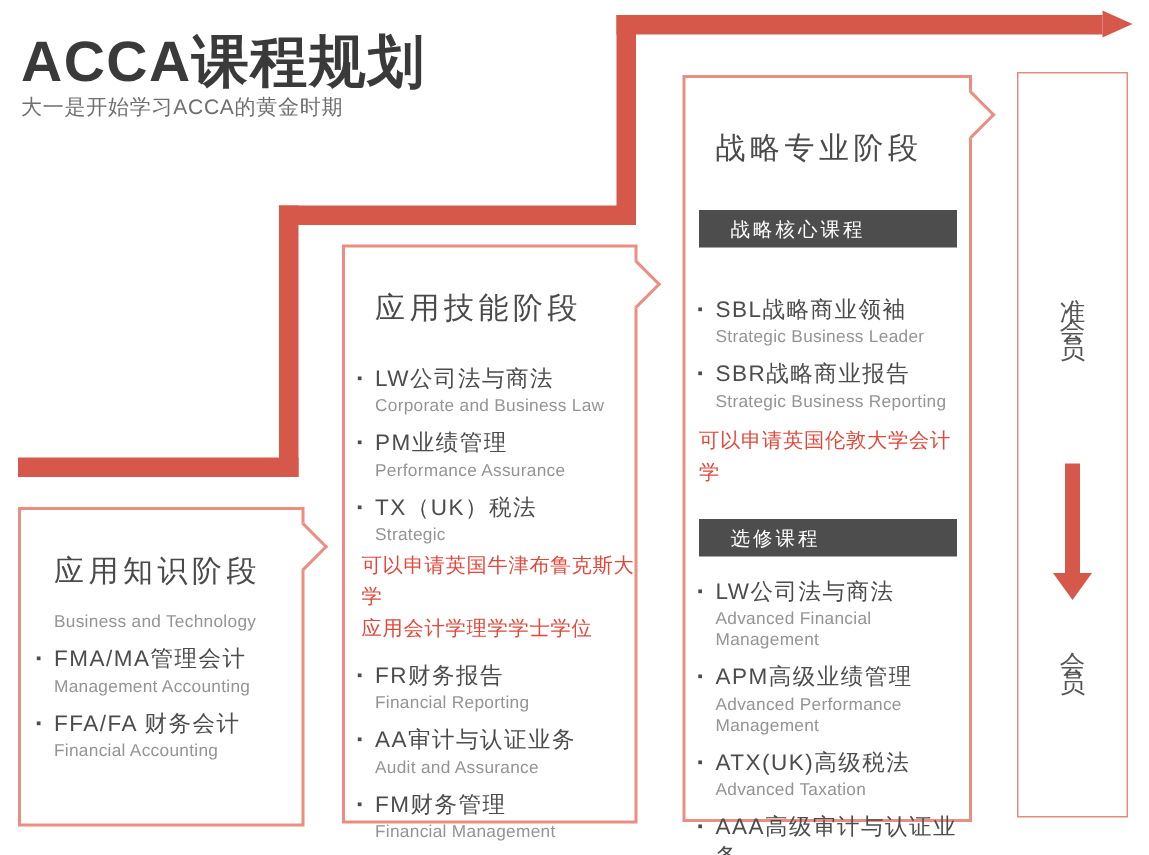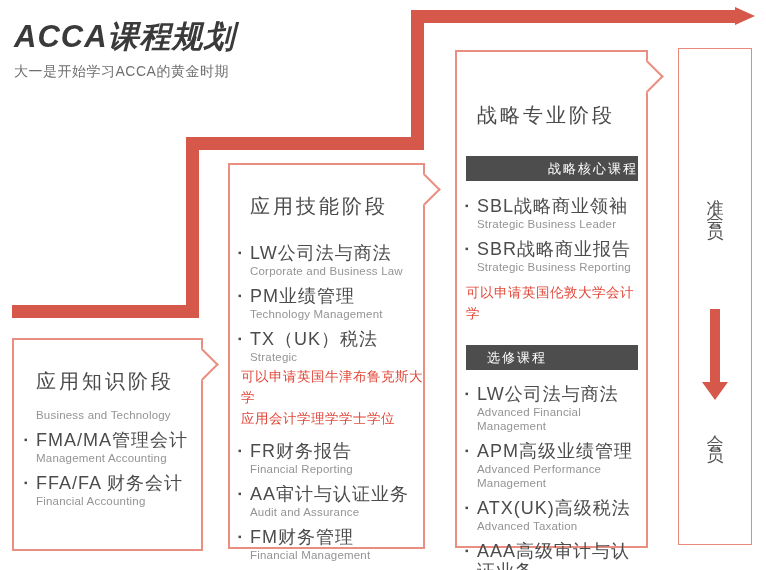--- a/index.html
+++ b/index.html
@@ -3,21 +3,21 @@
 <meta charset="utf-8">
 <style>
   html,body{margin:0;padding:0;background:#fff;}
   #canvas{
     position:relative;width:766px;height:570px;overflow:hidden;background:#ffffff;
     font-family:"Liberation Sans","DejaVu Sans",sans-serif;
   }
   
   .page-title{
     position:absolute;left:14px;top:16px;margin:0;
-    font-size:31px;font-weight:bold;color:#3a3a3a;letter-spacing:1px;font-style:italic;
+    font-size:38px;font-weight:bold;color:#3a3a3a;letter-spacing:1px;
   }
   .page-subtitle{
     position:absolute;left:14px;top:63px;
     font-size:14px;color:#6f6f6f;letter-spacing:0.5px;
   }
   
   .seg{position:absolute;background:#d5584a;}
   #seg-a{left:12px;top:305px;width:187px;height:13px;}
   #seg-b{left:186px;top:137px;width:13px;height:181px;}
   #seg-c{left:186px;top:137px;width:238px;height:13px;}
@@ -27,57 +27,57 @@
     position:absolute;left:735px;top:7px;width:0;height:0;
     border-top:9.5px solid transparent;border-bottom:9.5px solid transparent;
     border-left:20px solid #d5584a;
   }
   
   .stage-box{
     position:absolute;background:#fff;border:2px solid #ea8e81;box-sizing:border-box;
   }
   #stage1{left:12px;top:338px;width:191px;height:213px;padding:28px 0 0 22px;}
   #stage2{left:228px;top:163px;width:197px;height:386px;padding:28px 0 16px 20px;}
-  #stage3{left:455px;top:50px;width:193px;height:498px;padding:50px 0 0 20px;}
+  #stage3{left:455px;top:50px;width:193px;height:498px;padding:34px 0 0 20px;}
   .notch{
     position:absolute;right:-12.5px;top:13px;width:21px;height:21px;
     background:#fff;transform:rotate(45deg);
     border-top:2px solid #ea8e81;border-right:2px solid #ea8e81;
   }
   .stage-title{
     margin:0 0 14px 0;font-size:20px;font-weight:500;color:#4a4a4a;
     letter-spacing:3px;line-height:26px;
   }
   
   .course-list{margin:0;}
   .mt20{margin-top:24px;}
   .course{position:relative;margin-bottom:8px;}
   .course-zh{
-    font-size:18px;line-height:20px;color:#4c4c4c;letter-spacing:1px;font-weight:500;
+    font-size:15px;line-height:20px;color:#4c4c4c;letter-spacing:1px;font-weight:500;
   }
   .course-zh::before{
     content:"▪";position:absolute;left:-12px;top:0;
     font-size:10px;color:#4c4c4c;line-height:20px;
   }
   .course-en{
     font-size:11.5px;line-height:14px;color:#949494;margin-top:1px;letter-spacing:0.2px;
   }
   
   .note{
     font-size:13.5px;line-height:21px;color:#e2483a;letter-spacing:0.5px;font-weight:500;
   }
   #note2{margin:-6px 0 12px -9px;width:191px;}
   #note3{margin:7px 0 0 -11px;width:178px;}
   
   .badge{
     width:172px;height:25px;line-height:25px;margin-left:-11px;
     background:#4d4d4d;color:#ffffff;font-size:13px;letter-spacing:2px;
     padding-left:21px;box-sizing:border-box;
   }
-  #badge-core{margin-top:28px;margin-bottom:15px;text-align:right;}
+  #badge-core{margin-top:28px;margin-bottom:32px;}
   #badge-opt{margin-top:21px;margin-bottom:14px;}
   
   #member-box{
     position:absolute;left:678px;top:48px;width:74px;height:497px;
     background:#fff;border:1px solid #e8897c;box-sizing:border-box;
   }
   .vtext{
     position:absolute;left:50%;transform:translateX(-50%);
     writing-mode:vertical-lr;text-orientation:upright;
     font-size:17px;color:#555555;letter-spacing:13px;line-height:1;
@@ -133,21 +133,21 @@
     <h2 class="stage-title">应用技能阶段</h2>
     <div class="course-list mt20">
 
         <div class="course">
           <div class="course-zh">LW公司法与商法</div>
           <div class="course-en">Corporate and Business Law</div>
         </div>
 
         <div class="course">
           <div class="course-zh">PM业绩管理</div>
-          <div class="course-en">Technology Management</div>
+          <div class="course-en">Performance Assurance</div>
         </div>
 
         <div class="course">
           <div class="course-zh">TX（UK）税法</div>
           <div class="course-en">Strategic</div>
         </div>
       </div>
     <div class="note" id="note2">
       <div>可以申请英国牛津布鲁克斯大学</div>
       <div>应用会计学理学学士学位</div>

